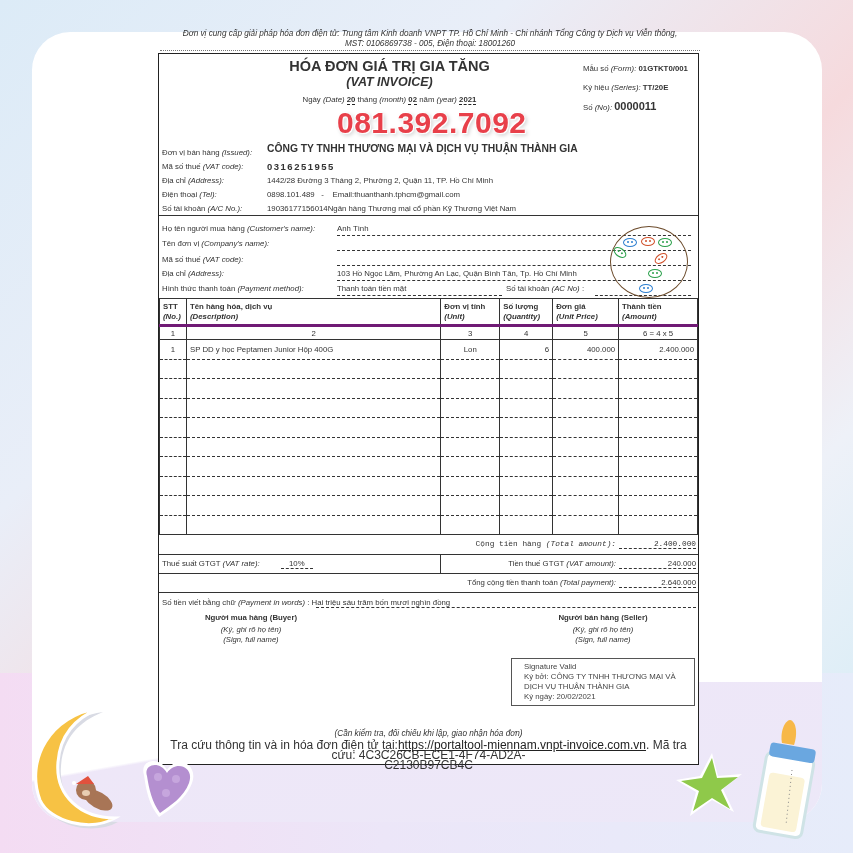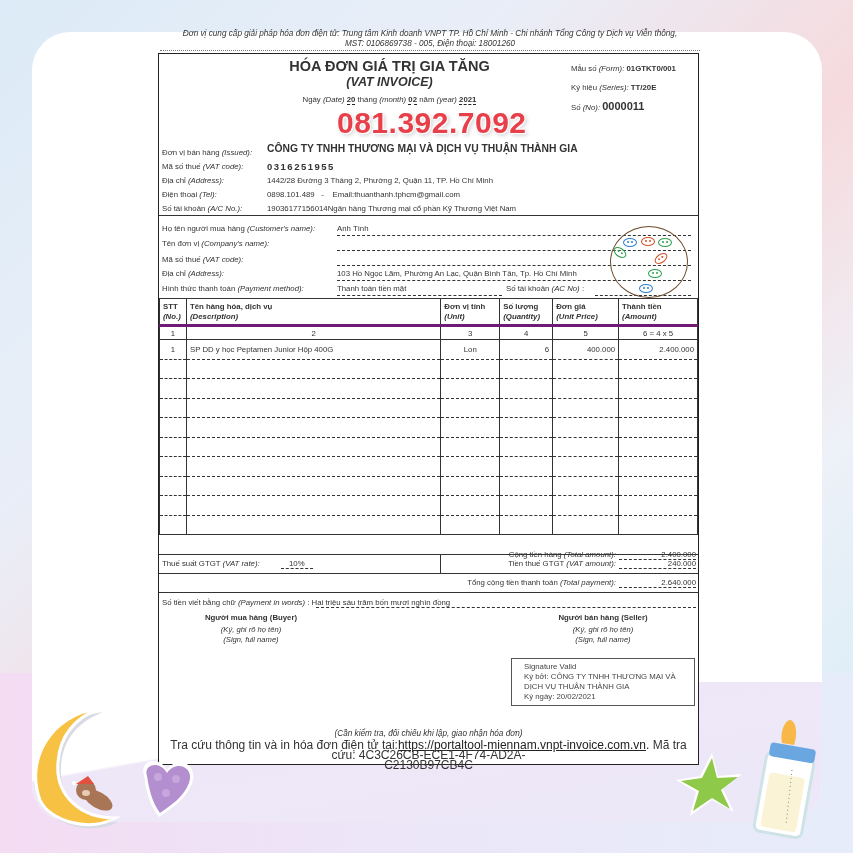--- a/index.html
+++ b/index.html
@@ -36,21 +36,21 @@
   .abs { position: absolute; }
   .title { left: 0; width: 541px; text-align: center; top: 4px; font-size: 14.5px; font-weight: bold; color: #333; padding-right: 80px;}
   .subtitle { left: 0; width: 541px; text-align: center; top: 21px; font-size: 12.5px; font-weight: bold; font-style: italic; color: #333; padding-right: 80px;}
   .date-line { left: 0; width: 541px; text-align: center; top: 41px; font-size: 7.8px; color: #333; padding-right: 80px;}
   .date-line .v { font-weight: bold; border-bottom: 1px dashed #222; }
   .phone-wm {
     left: 178px; top: 52px; font-size: 30px; font-weight: bold; color: #e8404a;
     letter-spacing: 0.5px;
     text-shadow: 0 0 2px #fff, 0 0 4px #fff, 1px 1px 0 #fff, -1px -1px 0 #fff, 2px 2px 4px rgba(0,0,0,0.25);
   }
-  .form-meta { left: 412px; font-size: 7.8px; color: #333; }
+  .form-meta { left: 424px; font-size: 7.8px; color: #333; }
   .form-meta b { font-weight: bold; }
   .form-meta .big { font-size: 11px; font-weight: bold; }
   .it { font-style: italic; }
   .row-lbl { left: 3px; font-size: 7.8px; color: #333; }
   .row-val { left: 108px; font-size: 7.8px; color: #333; }
   .company { left: 108px; font-size: 10.3px; font-weight: bold; color: #333; }
   .taxcode { left: 108px; font-size: 9.5px; font-weight: bold; letter-spacing: 1.5px; color: #333; }
   .hline { left: 0; width: 539px; border-top: 1px solid #333; height: 0; }
   .dline { border-top: 1px dashed #333; height: 0; }
   .cust-lbl { left: 3px; font-size: 7.8px; color: #333; }
@@ -333,21 +333,21 @@
           <td></td>
           <td></td>
           <td></td>
           <td></td>
           <td></td>
           <td></td>
         </tr>
     </tbody>
   </table>
 
-  <div class="abs sum-row" style="top:491px;">
+  <div class="abs sum-row" style="top:481px;font-family:Liberation Mono, monospace;">
     <span class="sum-lbl"><span>Cộng tiền hàng</span> <span class="it">(Total amount):</span></span>
     <span class="sum-val">2.400.000</span>
   </div>
   <div class="abs hline" style="top:500px;"></div>
 
   <div class="abs sum-row" style="top:500px;">
     <span style="position:absolute; left:3px; top:5px;"><span>Thuế suất GTGT</span> <span class="it">(VAT rate):</span>&nbsp;
       <span style="border-bottom:1px dashed #333; padding:0 8px;margin-left:17px;">10%</span>
     </span>
     <span class="sum-lbl"><span>Tiền thuế GTGT</span> <span class="it">(VAT amount):</span></span>

